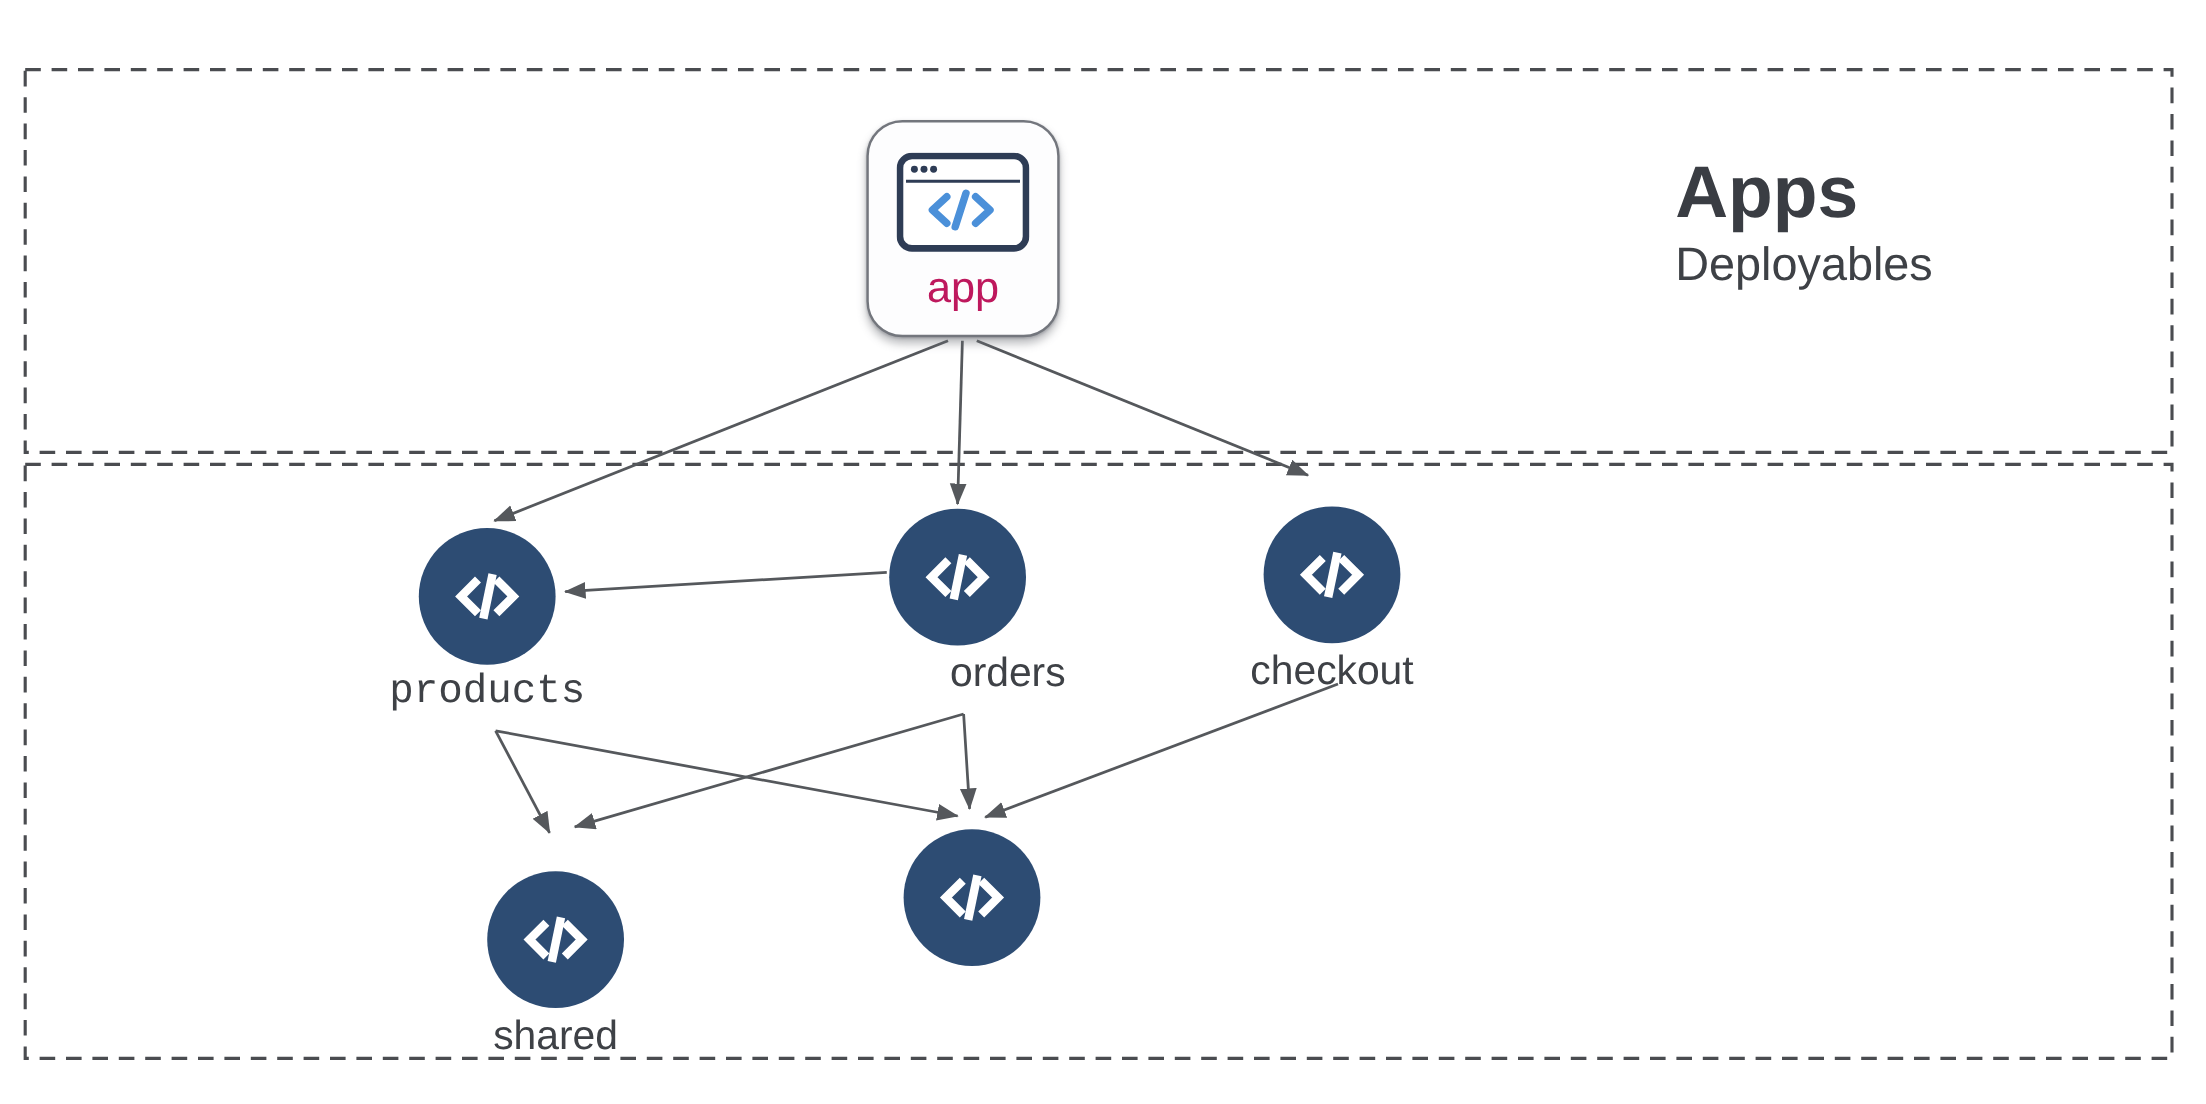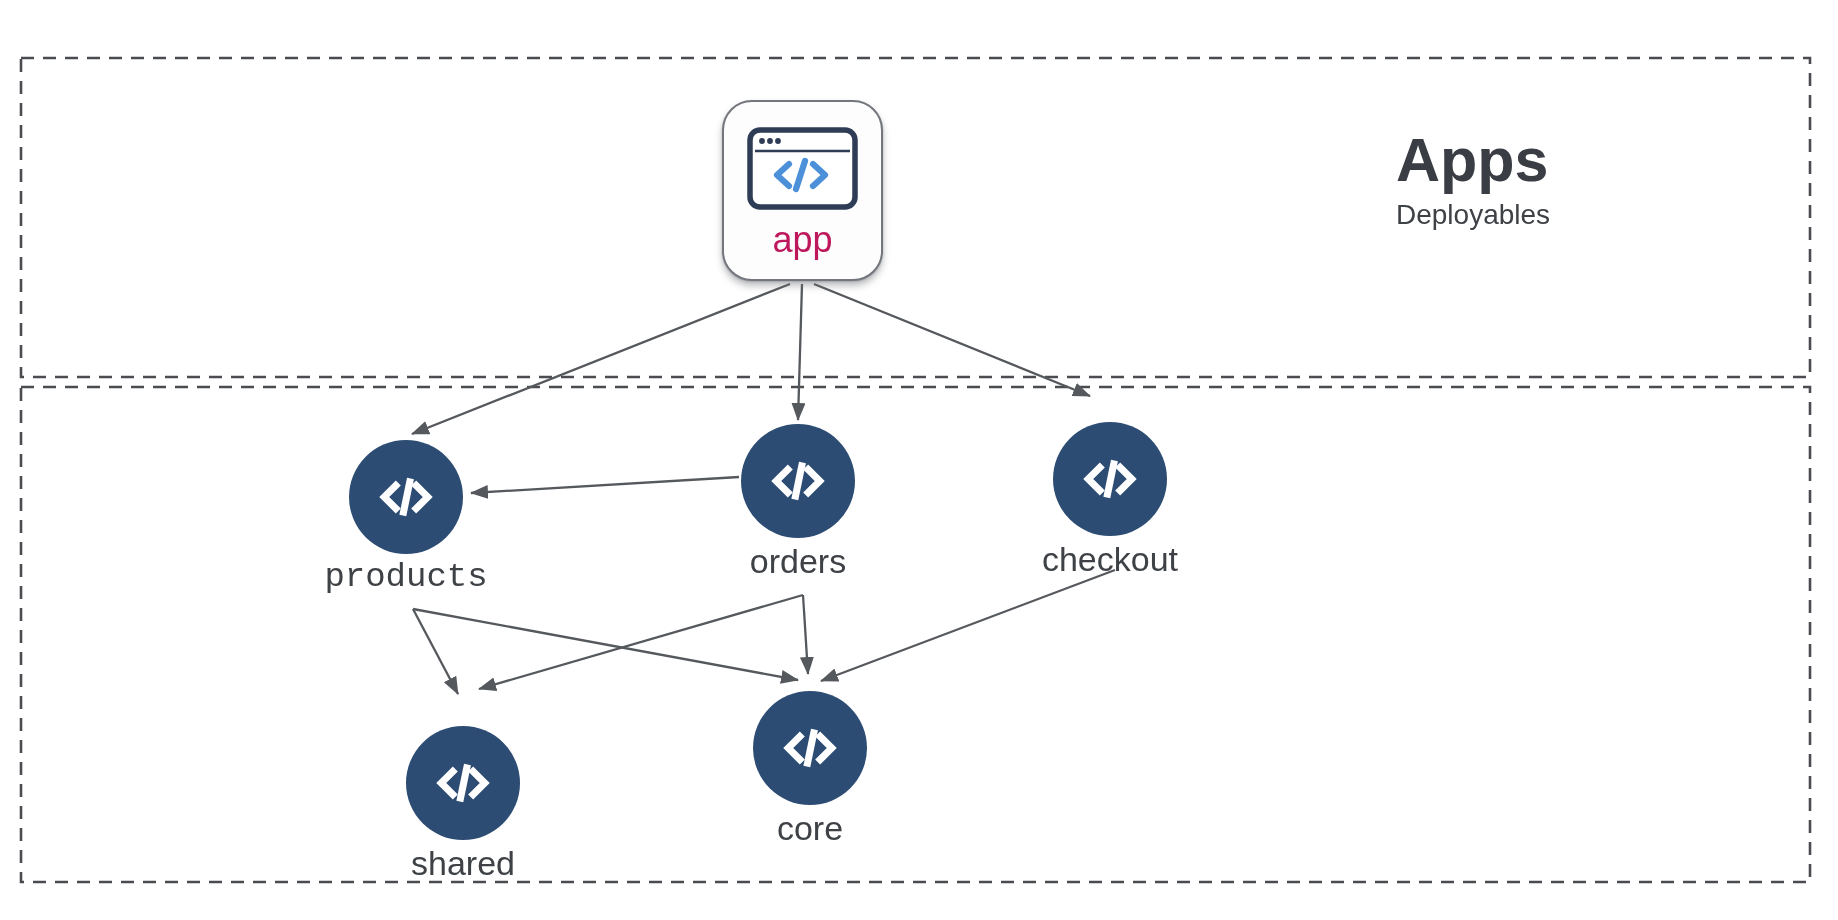--- a/index.html
+++ b/index.html
@@ -68,40 +68,40 @@
   }
   .lib-label {
     display: block;
     margin-top: 4px;
     font-size: 34px;
     color: #3e4146;
     line-height: 1.15;
     white-space: nowrap;
   }
   .node-products { left: 316px; top: 440px; font-family: Liberation Mono, monospace; }
-  .node-orders   { left: 708px; top: 424px; }
+  .node-orders   { left: 708px; top: 424px; text-align: right; }
   .node-checkout { left: 1020px; top: 422px; }
   .node-shared   { left: 373px; top: 726px; }
   .node-core     { left: 720px; top: 691px; }
   
   .section-caption {
     position: absolute;
     color: #3e4146;
     z-index: 2;
   }
   .caption-apps { left: 1396px; top: 126px; }
   .caption-libs { left: 1396px; top: 514px; }
   .caption-title {
     font-size: 61px;
     font-weight: 700;
     line-height: 1.12;
     color: #3a3d43;
   }
   .caption-sub {
-    font-size: 28px;
+    font-size: 39px;
     margin-top: 5px;
     line-height: 1.15;
   }
   .caption-libs .caption-sub { font-size: 38px; }
 </style>
 </head>
 <body>
 
 <div class="stage">
 
@@ -197,21 +197,20 @@
   <div class="lib-node node-core">
     <div class="lib-circle">
       <svg width="70" height="64" viewBox="0 0 100 100">
         <g stroke="#ffffff" stroke-width="11" fill="none" stroke-linejoin="miter">
           <polyline points="38,28 16,50 38,72"></polyline>
           <line x1="45" y1="79" x2="57" y2="21"></line>
           <polyline points="62,28 84,50 62,72"></polyline>
         </g>
       </svg>
     </div>
-    <span class="lib-label">core</span>
   </div>
 
   <div class="section-caption caption-apps">
     <div class="caption-title">Apps</div>
     <div class="caption-sub">Deployables</div>
   </div>
 
 
 </div>
 

